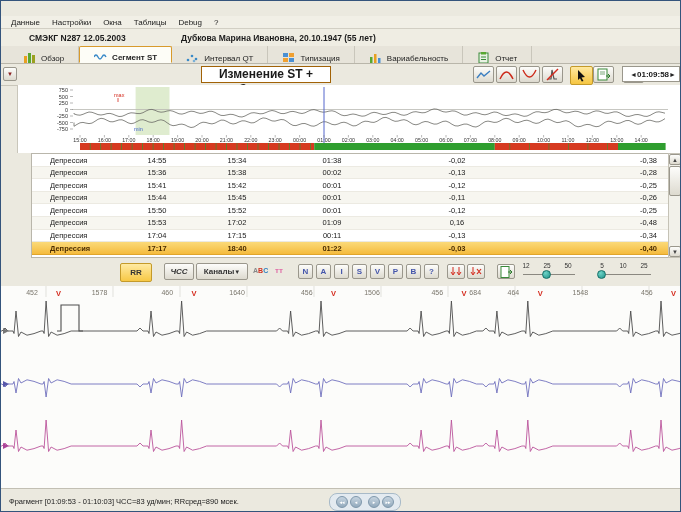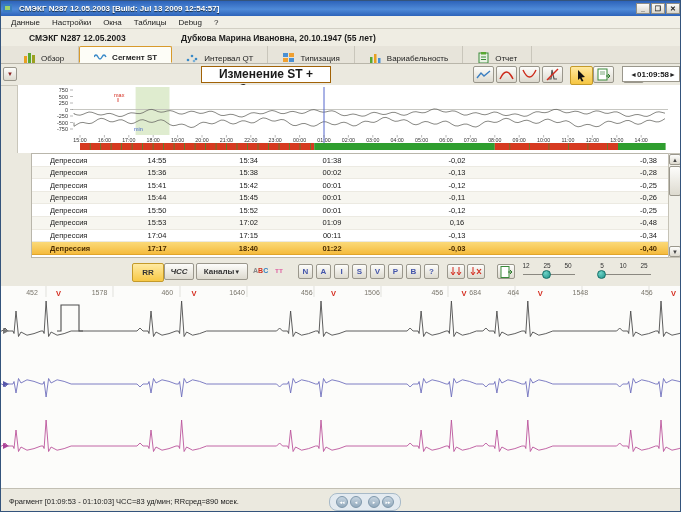--- a/index.html
+++ b/index.html
@@ -46,31 +46,31 @@
   
   #trendpanel{position:absolute;left:16px;top:84px;width:665px;height:68px;background:#fff;border-left:1px solid #c9c6ba;}
   
   #tablepanel{position:absolute;left:30px;top:152px;width:637px;height:105px;background:#fff;
     border:1px solid #b9b6ab;border-right:none;box-sizing:border-box;overflow:hidden;}
   #eplabel{position:absolute;left:-9px;top:228px;transform:rotate(-90deg);transform-origin:left top;
     font-size:8px;color:#555;}
   .eprow{position:relative;height:11.6px;border-bottom:1px solid #eceae2;}
   .eprow.alt{background:#f7f6f0;}
   .eprow .c{position:absolute;top:1.5px;font-size:7.5px;white-space:nowrap;}
-  .c.c0{left:18px;} .c.c1{left:90px;width:70px;text-align:center;} .c.c2{left:156px;width:70px;text-align:right;}
+  .c.c0{left:18px;} .c.c1{left:90px;width:70px;text-align:center;} .c.c2{left:170px;width:70px;text-align:center;}
   .c.c3{left:265px;width:70px;text-align:center;} .c.c4{left:390px;width:70px;text-align:center;}
   .c.c5{left:555px;width:70px;text-align:right;}
   .eprow.sel{background:linear-gradient(#fbda79,#f5bb3e);font-weight:bold;color:#4a2c00;border-bottom:1px solid #e0a52c;}
   #vscroll{position:absolute;left:667px;top:152px;width:14px;height:105px;background:#f2f1ea;border:1px solid #c5c2b6;box-sizing:border-box;}
   .sbtn{width:12px;height:11px;font-size:6px;text-align:center;line-height:11px;color:#444;}
   #sthumb{position:absolute;left:0px;top:12px;width:12px;height:30px;}
   
   #ecgtoolbar{position:absolute;left:0;top:257px;width:681px;height:28px;background:#ebe9df;border-bottom:1px solid #cfccc1;}
   .ebtn{position:absolute;top:5px;height:17px;font-size:8px;font-weight:bold;display:flex;align-items:center;justify-content:center;color:#333;}
-  #btn-rr{left:131px;width:30px;background:linear-gradient(#ffeaa2,#f7c845);border:1px solid #c49a2a;border-radius:2px;}
+  #btn-rr{left:119px;width:30px;background:linear-gradient(#ffeaa2,#f7c845);border:1px solid #c49a2a;border-radius:2px;}
   #btn-hr{left:163px;width:30px;font-style:italic;}
   #btn-ch{left:195px;width:52px;gap:0;}
   #btn-ch .dd{font-size:6px;color:#333;}
   #abcicon{position:absolute;left:252px;top:9px;font-size:7px;font-weight:bold;letter-spacing:0;}
   #pinkicon{position:absolute;left:274px;top:8px;color:#e070a8;font-size:8px;font-weight:bold;}
   .lbtn{position:absolute;top:6px;width:15px;height:15px;font-size:8px;font-weight:bold;
     color:#4455aa;display:flex;align-items:center;justify-content:center;}
   .slider{position:absolute;top:4px;width:56px;height:20px;}
   .slider .lab{position:absolute;top:0;font-size:6.5px;color:#333;width:14px;text-align:center;}
   .slider .track{position:absolute;top:12px;left:2px;right:2px;height:1px;background:#8a8880;}
@@ -85,32 +85,20 @@
     border-radius:8px;background:#e3eaf0;display:flex;align-items:center;justify-content:center;gap:2px;}
   .pbtn{width:12px;height:12px;border-radius:50%;background:linear-gradient(#c6d4e0,#93aabd);
     border:1px solid #7e97ab;color:#fff;font-size:5px;line-height:11px;text-align:center;box-sizing:border-box;}
   svg text{font-family:"Liberation Sans",sans-serif;}
 </style>
 </head>
 <body>
 
 <div id="app">
 
-  <div id="titlebar">
-    <svg class="tabicon" width="10" height="10" style="margin-left:2px">
-      <rect x="0" y="1" width="9" height="8" fill="#3a7ec0"></rect>
-        <rect x="2" y="3" width="5" height="4" fill="#9fd06a"></rect>
-    </svg>
-    <span class="ttext">СМЭКГ  N287  12.05.2003 [Build: Jul 13 2009 12:54:57]</span>
-    <div class="winbtns">
-      <div class="winbtn">_</div>
-      <div class="winbtn">❐</div>
-      <div class="winbtn">✕</div>
-    </div>
-  </div>
 
   <div id="menubar">
       <span class="menuitem">Данные</span>
       <span class="menuitem">Настройки</span>
       <span class="menuitem">Окна</span>
       <span class="menuitem">Таблицы</span>
       <span class="menuitem">Debug</span>
       <span class="menuitem">?</span>
     </div>
 

